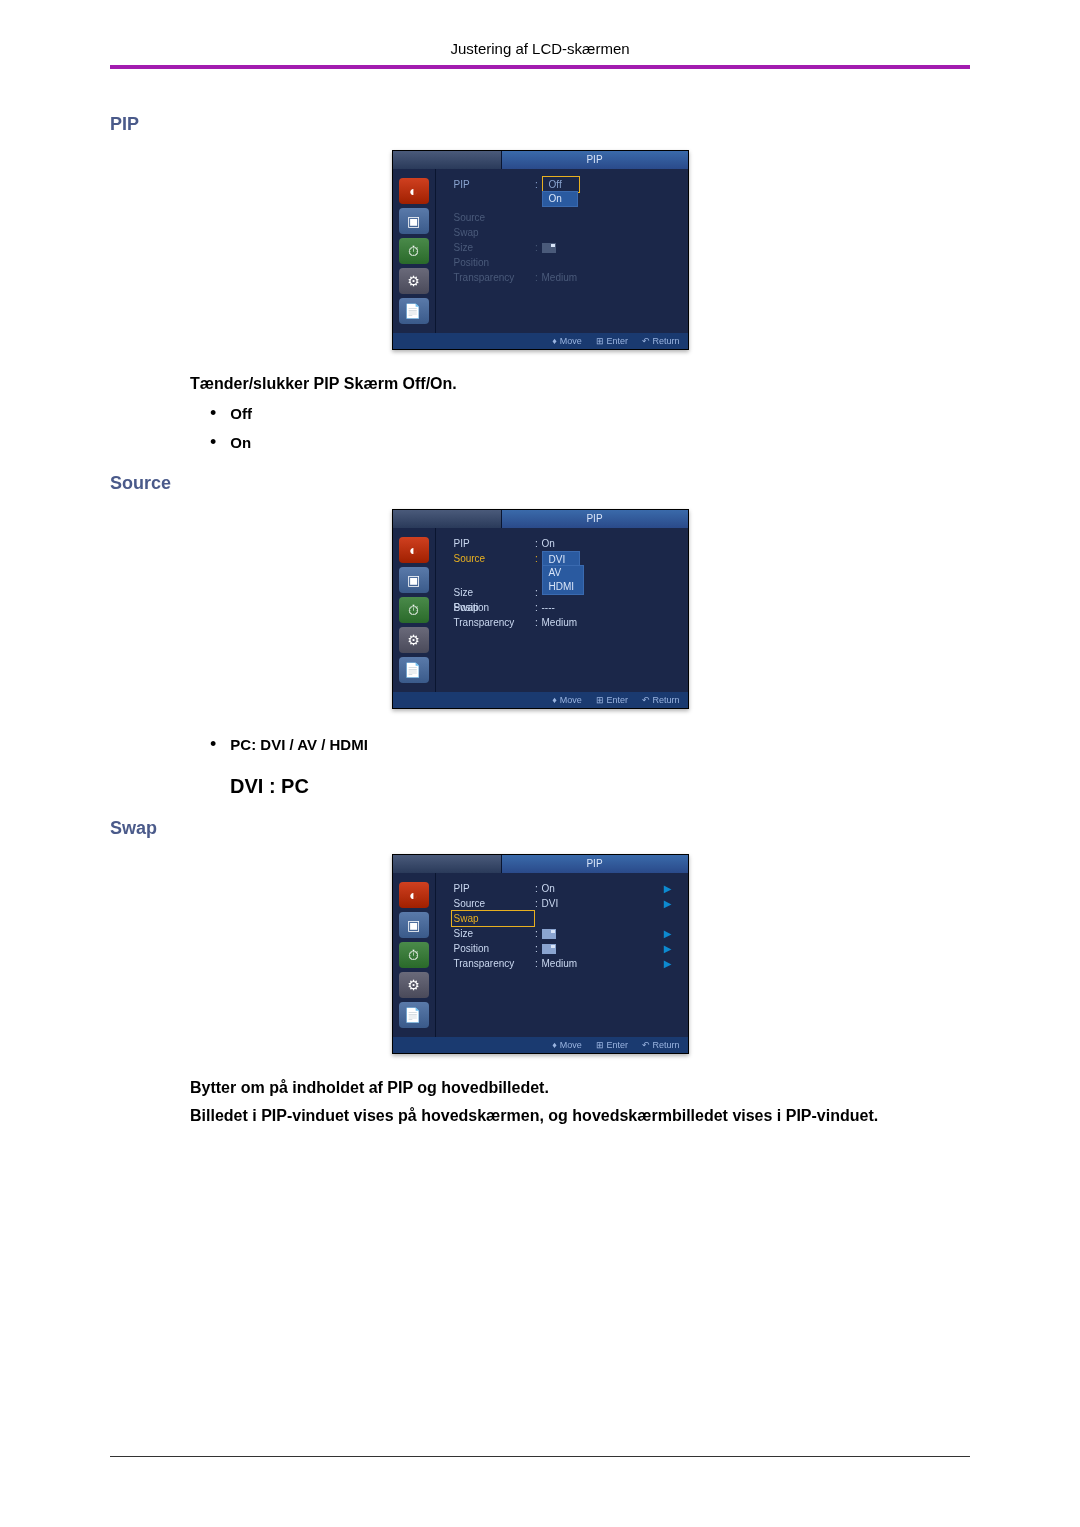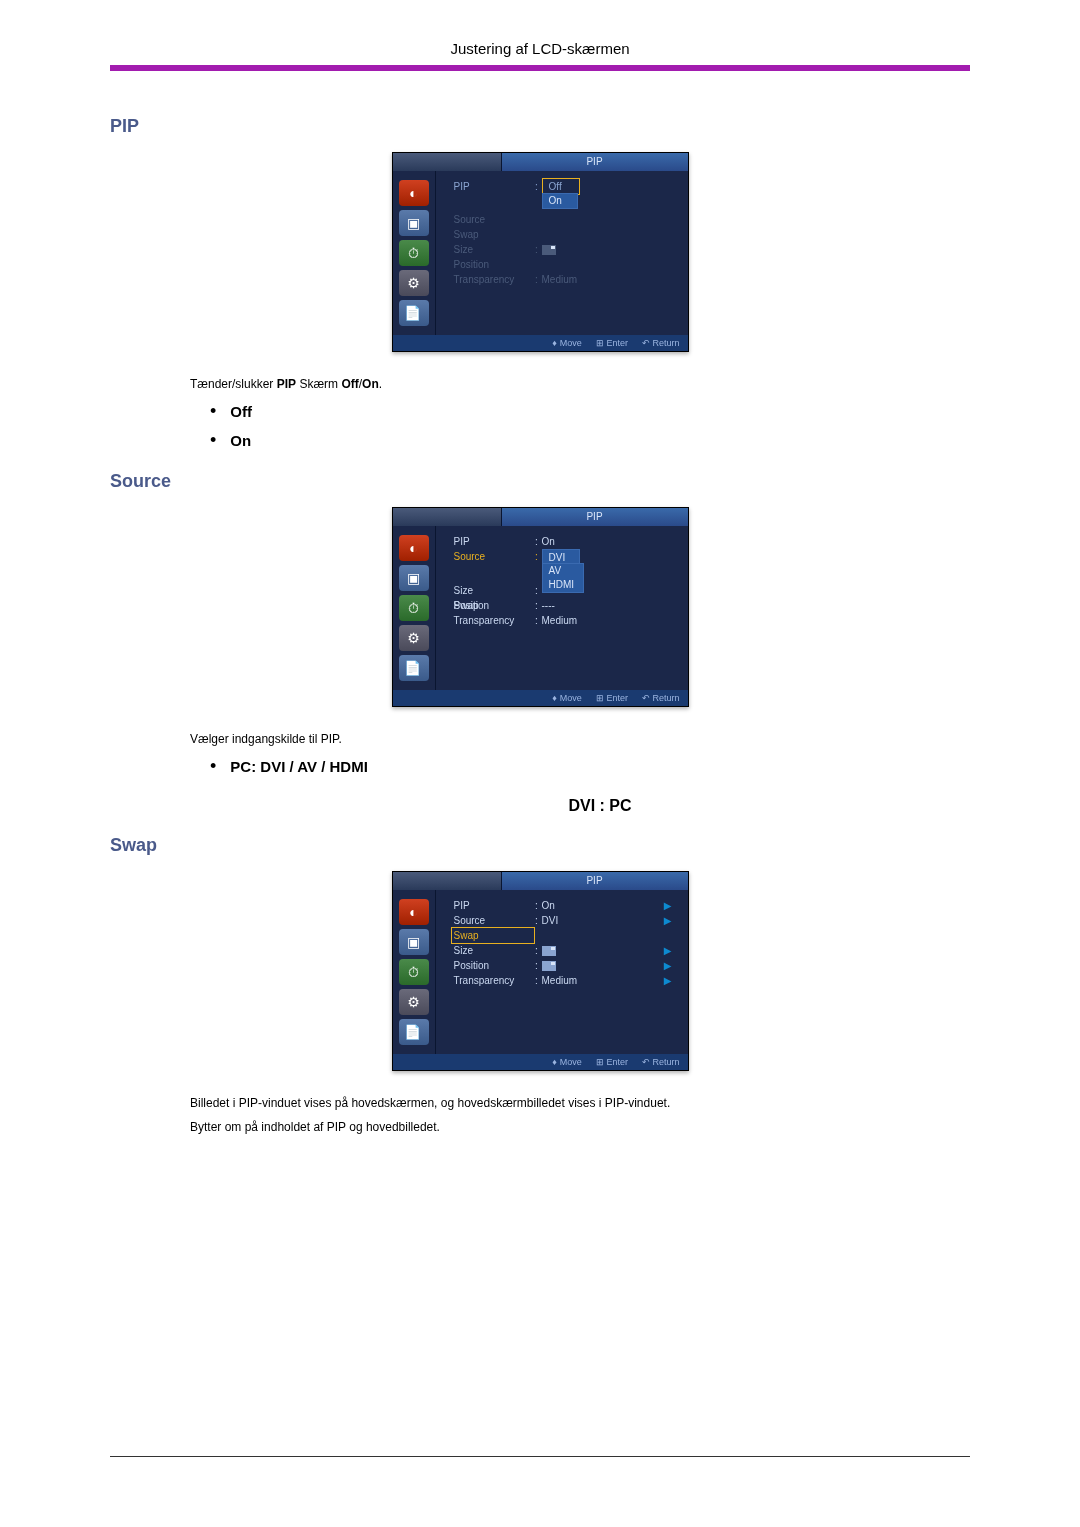--- a/index.html
+++ b/index.html
@@ -13,21 +13,21 @@
   width: 1080px;
   height: 1527px;
   padding: 40px 110px;
   box-sizing: border-box;
   position: relative;
 }
 .header {
   text-align: center;
   font-size: 15px;
   padding-bottom: 8px;
-  border-bottom: 6px solid #a21caf;
+  border-bottom: 4px solid #a21caf;
   margin-bottom: 45px;
 }
 .section-heading {
   color: #4a5a8a;
   font-size: 18px;
   font-weight: bold;
   margin: 20px 0 15px 0;
 }
 .osd-wrapper {
   display: flex;
@@ -151,25 +151,25 @@
 .osd-footer {
   background: #1a3a70;
   color: #9ab4e0;
   font-size: 9px;
   padding: 3px 8px;
   display: flex;
   justify-content: flex-end;
   gap: 14px;
 }
 .osd-footer span { display: flex; align-items: center; gap: 3px; }
-.body-text { margin: 2px 0 10px 80px; font-size: 12px; }
+.body-text { margin: 2px 0 10px 80px; font-size: 16px; font-weight: bold; }
 .bullet-list { margin: 10px 0 20px 100px; }
 .bullet { margin: 8px 0; font-size: 15px; }
 .bullet::before { content: "•"; margin-right: 14px; font-size: 18px; }
-.indent-item { margin: 8px 0 8px 120px; font-size: 16px; font-weight: bold; text-align: center; }
+.indent-item { margin: 8px 0 8px 120px; font-size: 20px; font-weight: bold; }
 .bottom-line {
   position: absolute;
   bottom: 70px;
   left: 110px;
   right: 110px;
   border-top: 1px solid #333;
 }
 </style>
 </head>
 <body>
@@ -283,21 +283,20 @@
             </div>
         </div>
       </div>
       <div class="osd-footer">
         <span>♦ <span>Move</span></span>
         <span>⊞ <span>Enter</span></span>
         <span>↶ <span>Return</span></span>
       </div>
     </div>
   </div>
-  <div class="body-text">Vælger indgangskilde til PIP.</div>
   <div class="bullet-list">
     <div class="bullet"><b>PC: DVI / AV / HDMI</b></div>
   </div>
   <div class="indent-item">DVI : PC</div>
 
   <div class="section-heading">Swap</div>
   <div class="osd-wrapper">
     <div class="osd">
       <div class="osd-tabs">
         <div class="osd-tab-left"></div>
@@ -347,17 +346,17 @@
             </div>
         </div>
       </div>
       <div class="osd-footer">
         <span>♦ <span>Move</span></span>
         <span>⊞ <span>Enter</span></span>
         <span>↶ <span>Return</span></span>
       </div>
     </div>
   </div>
+  <div class="body-text">Bytter om på indholdet af PIP og hovedbilledet.</div>
   <div class="body-text">Billedet i PIP-vinduet vises på hovedskærmen, og hovedskærmbilledet vises i PIP-vinduet.</div>
-  <div class="body-text">Bytter om på indholdet af PIP og hovedbilledet.</div>
 
   <div class="bottom-line"></div>
 </div>
 
 </body></html>

